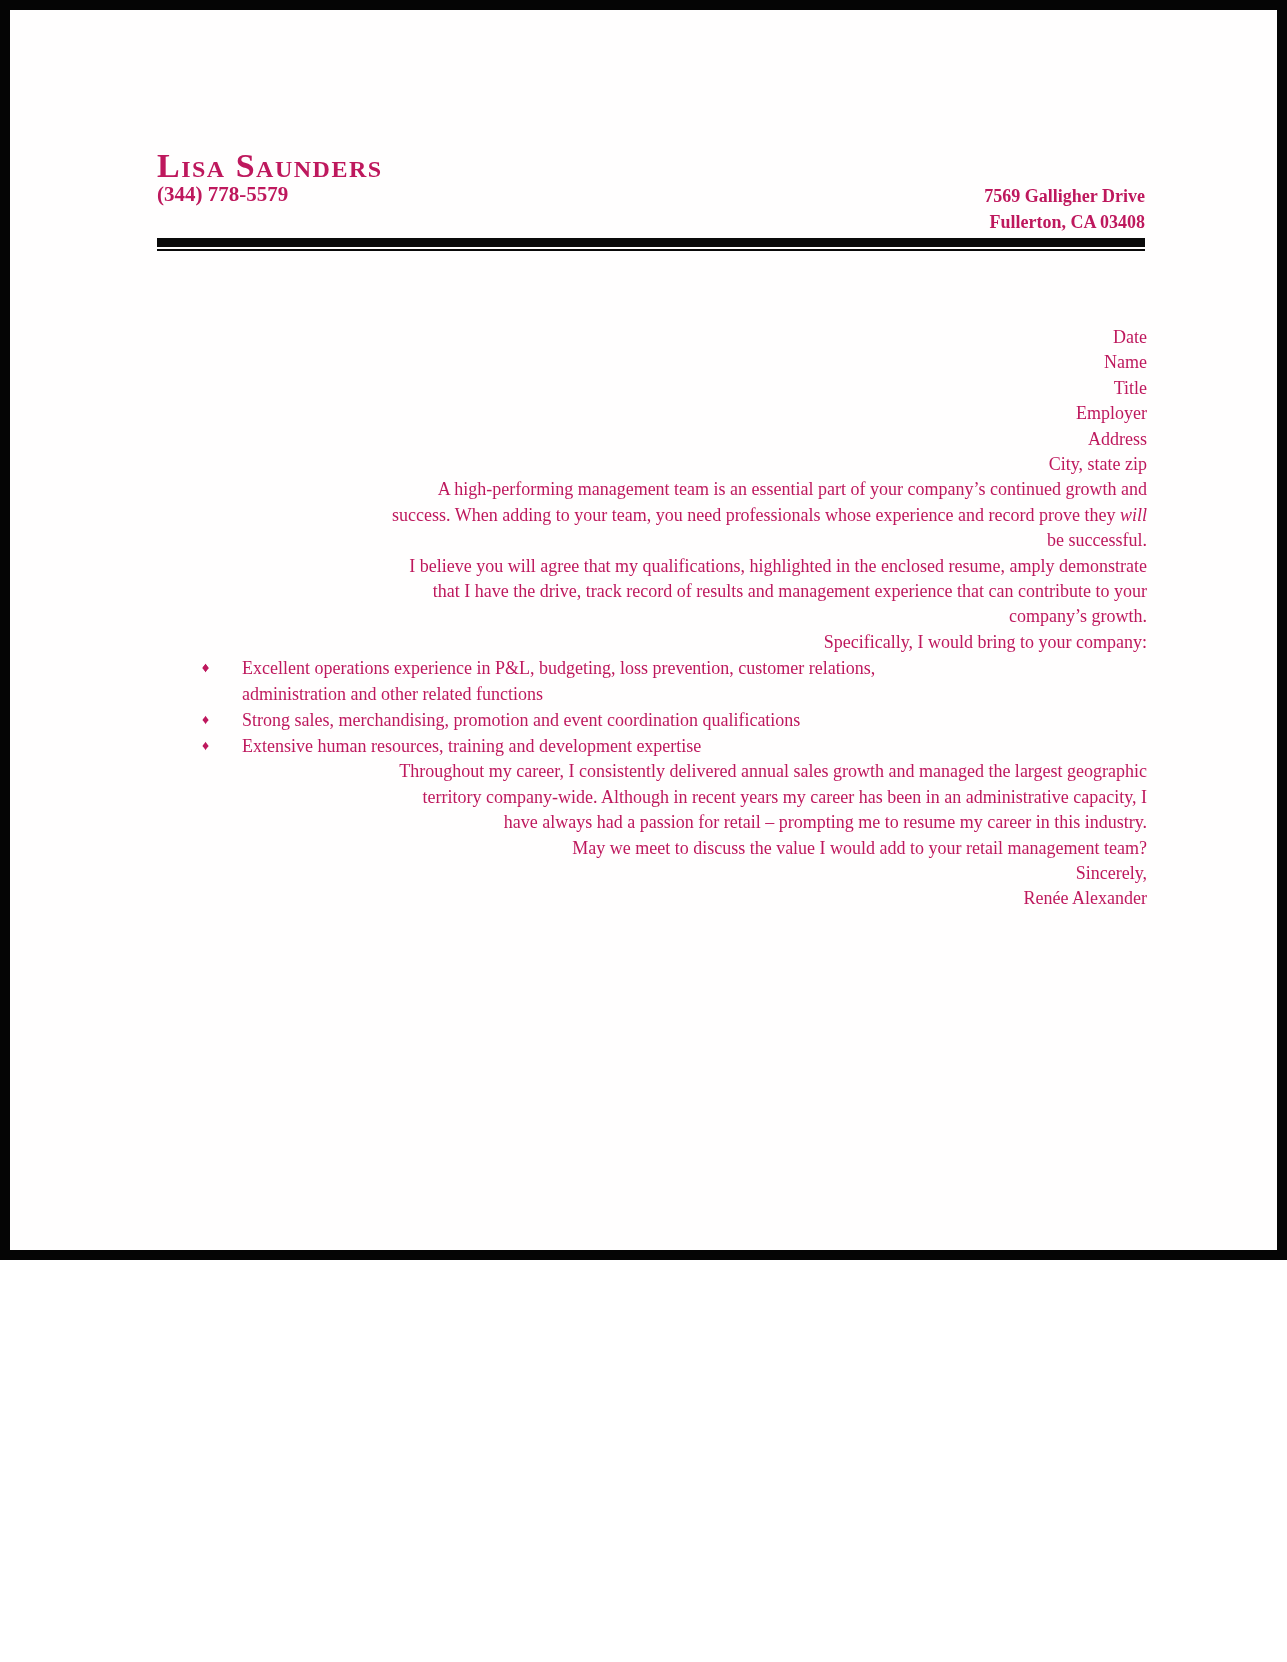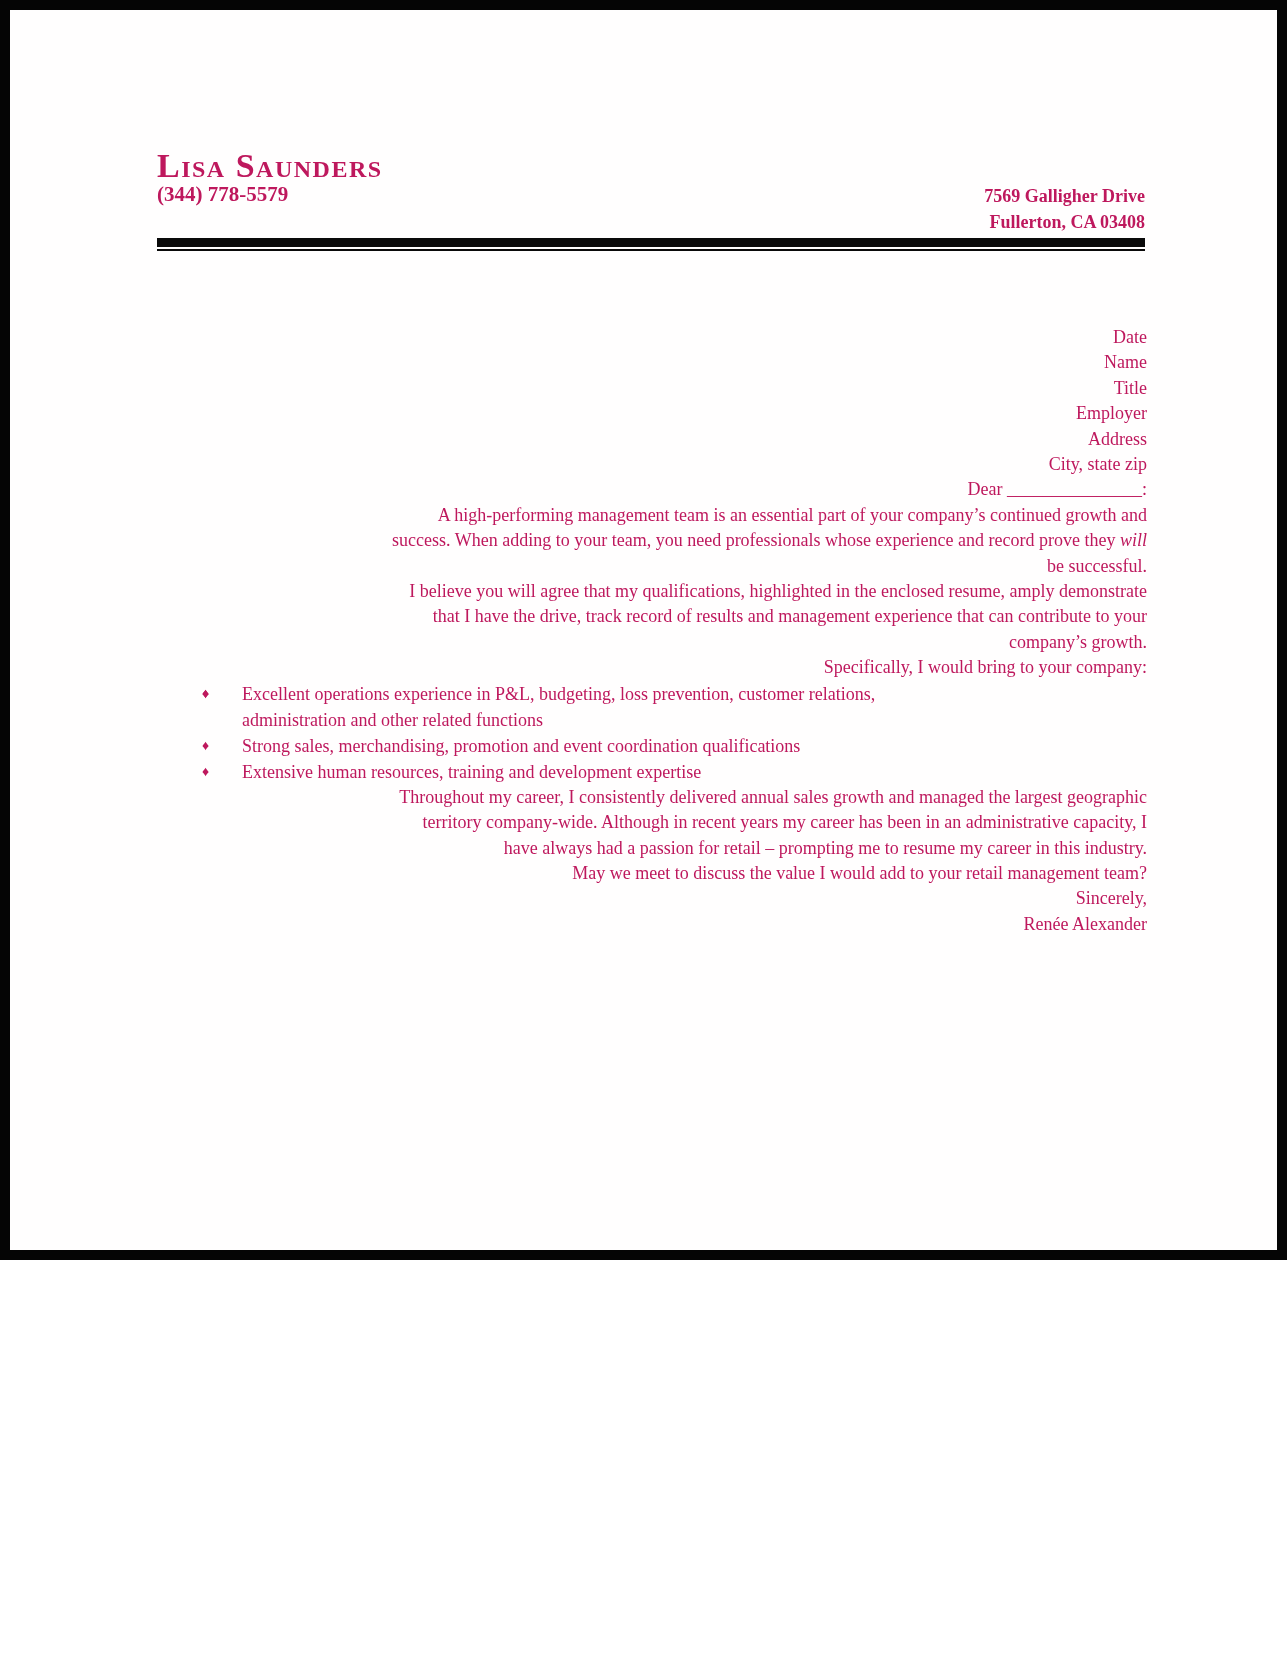--- a/index.html
+++ b/index.html
@@ -119,21 +119,20 @@
   <div class="letter">
 
     <p class="block-date">Date</p>
 
     <p class="block-recipient pre-lines">Name
 Title
 Employer
 Address
 City, state zip</p>
 
-    <p class="block-salutation">Dear _______________:</p>
 
     <p class="block-p1"><span>A high-performing management team is an essential part of your company’s continued growth and</span><br><span>success. When adding to your team, you need professionals whose experience and record prove they </span><em>will</em><br><span>be successful.</span></p>
 
     <p class="block-p2 pre-lines">I believe you will agree that my qualifications, highlighted in the enclosed resume, amply demonstrate
 that I have the drive, track record of results and management experience that can contribute to your
 company’s growth.</p>
 
     <p class="block-intro">Specifically, I would bring to your company:</p>
 
     <ul class="bullet-list block-bullets">

